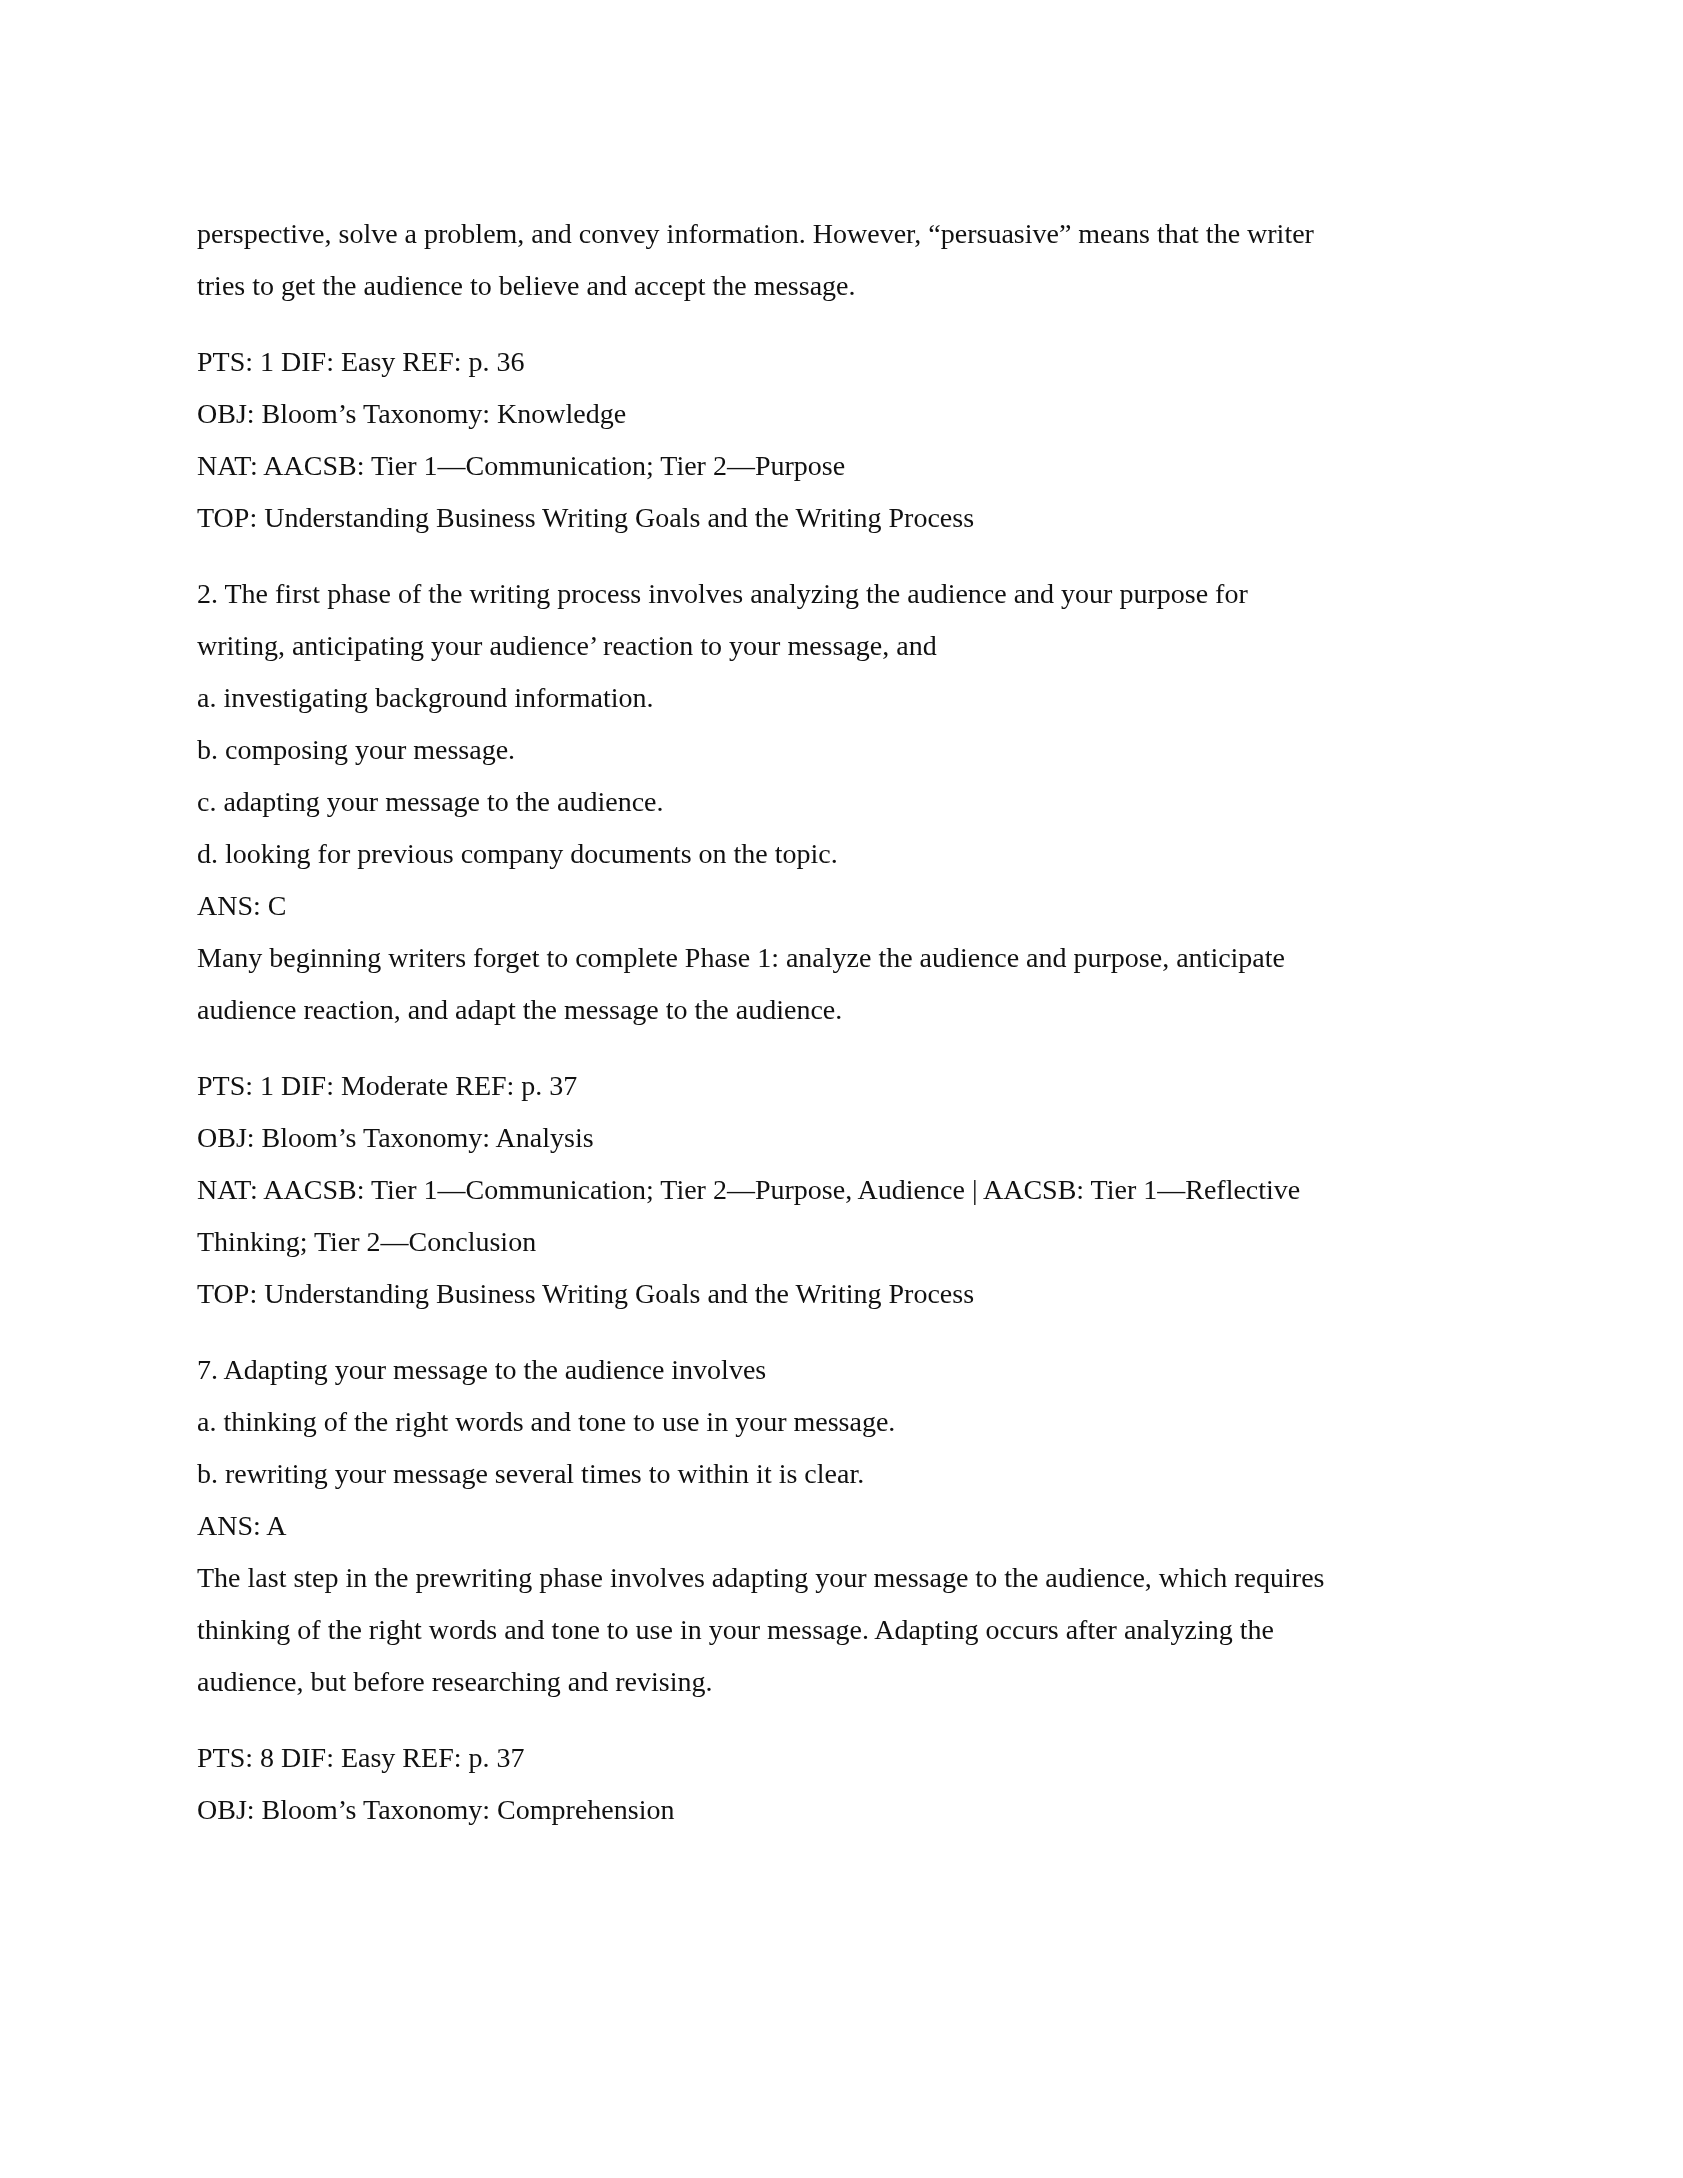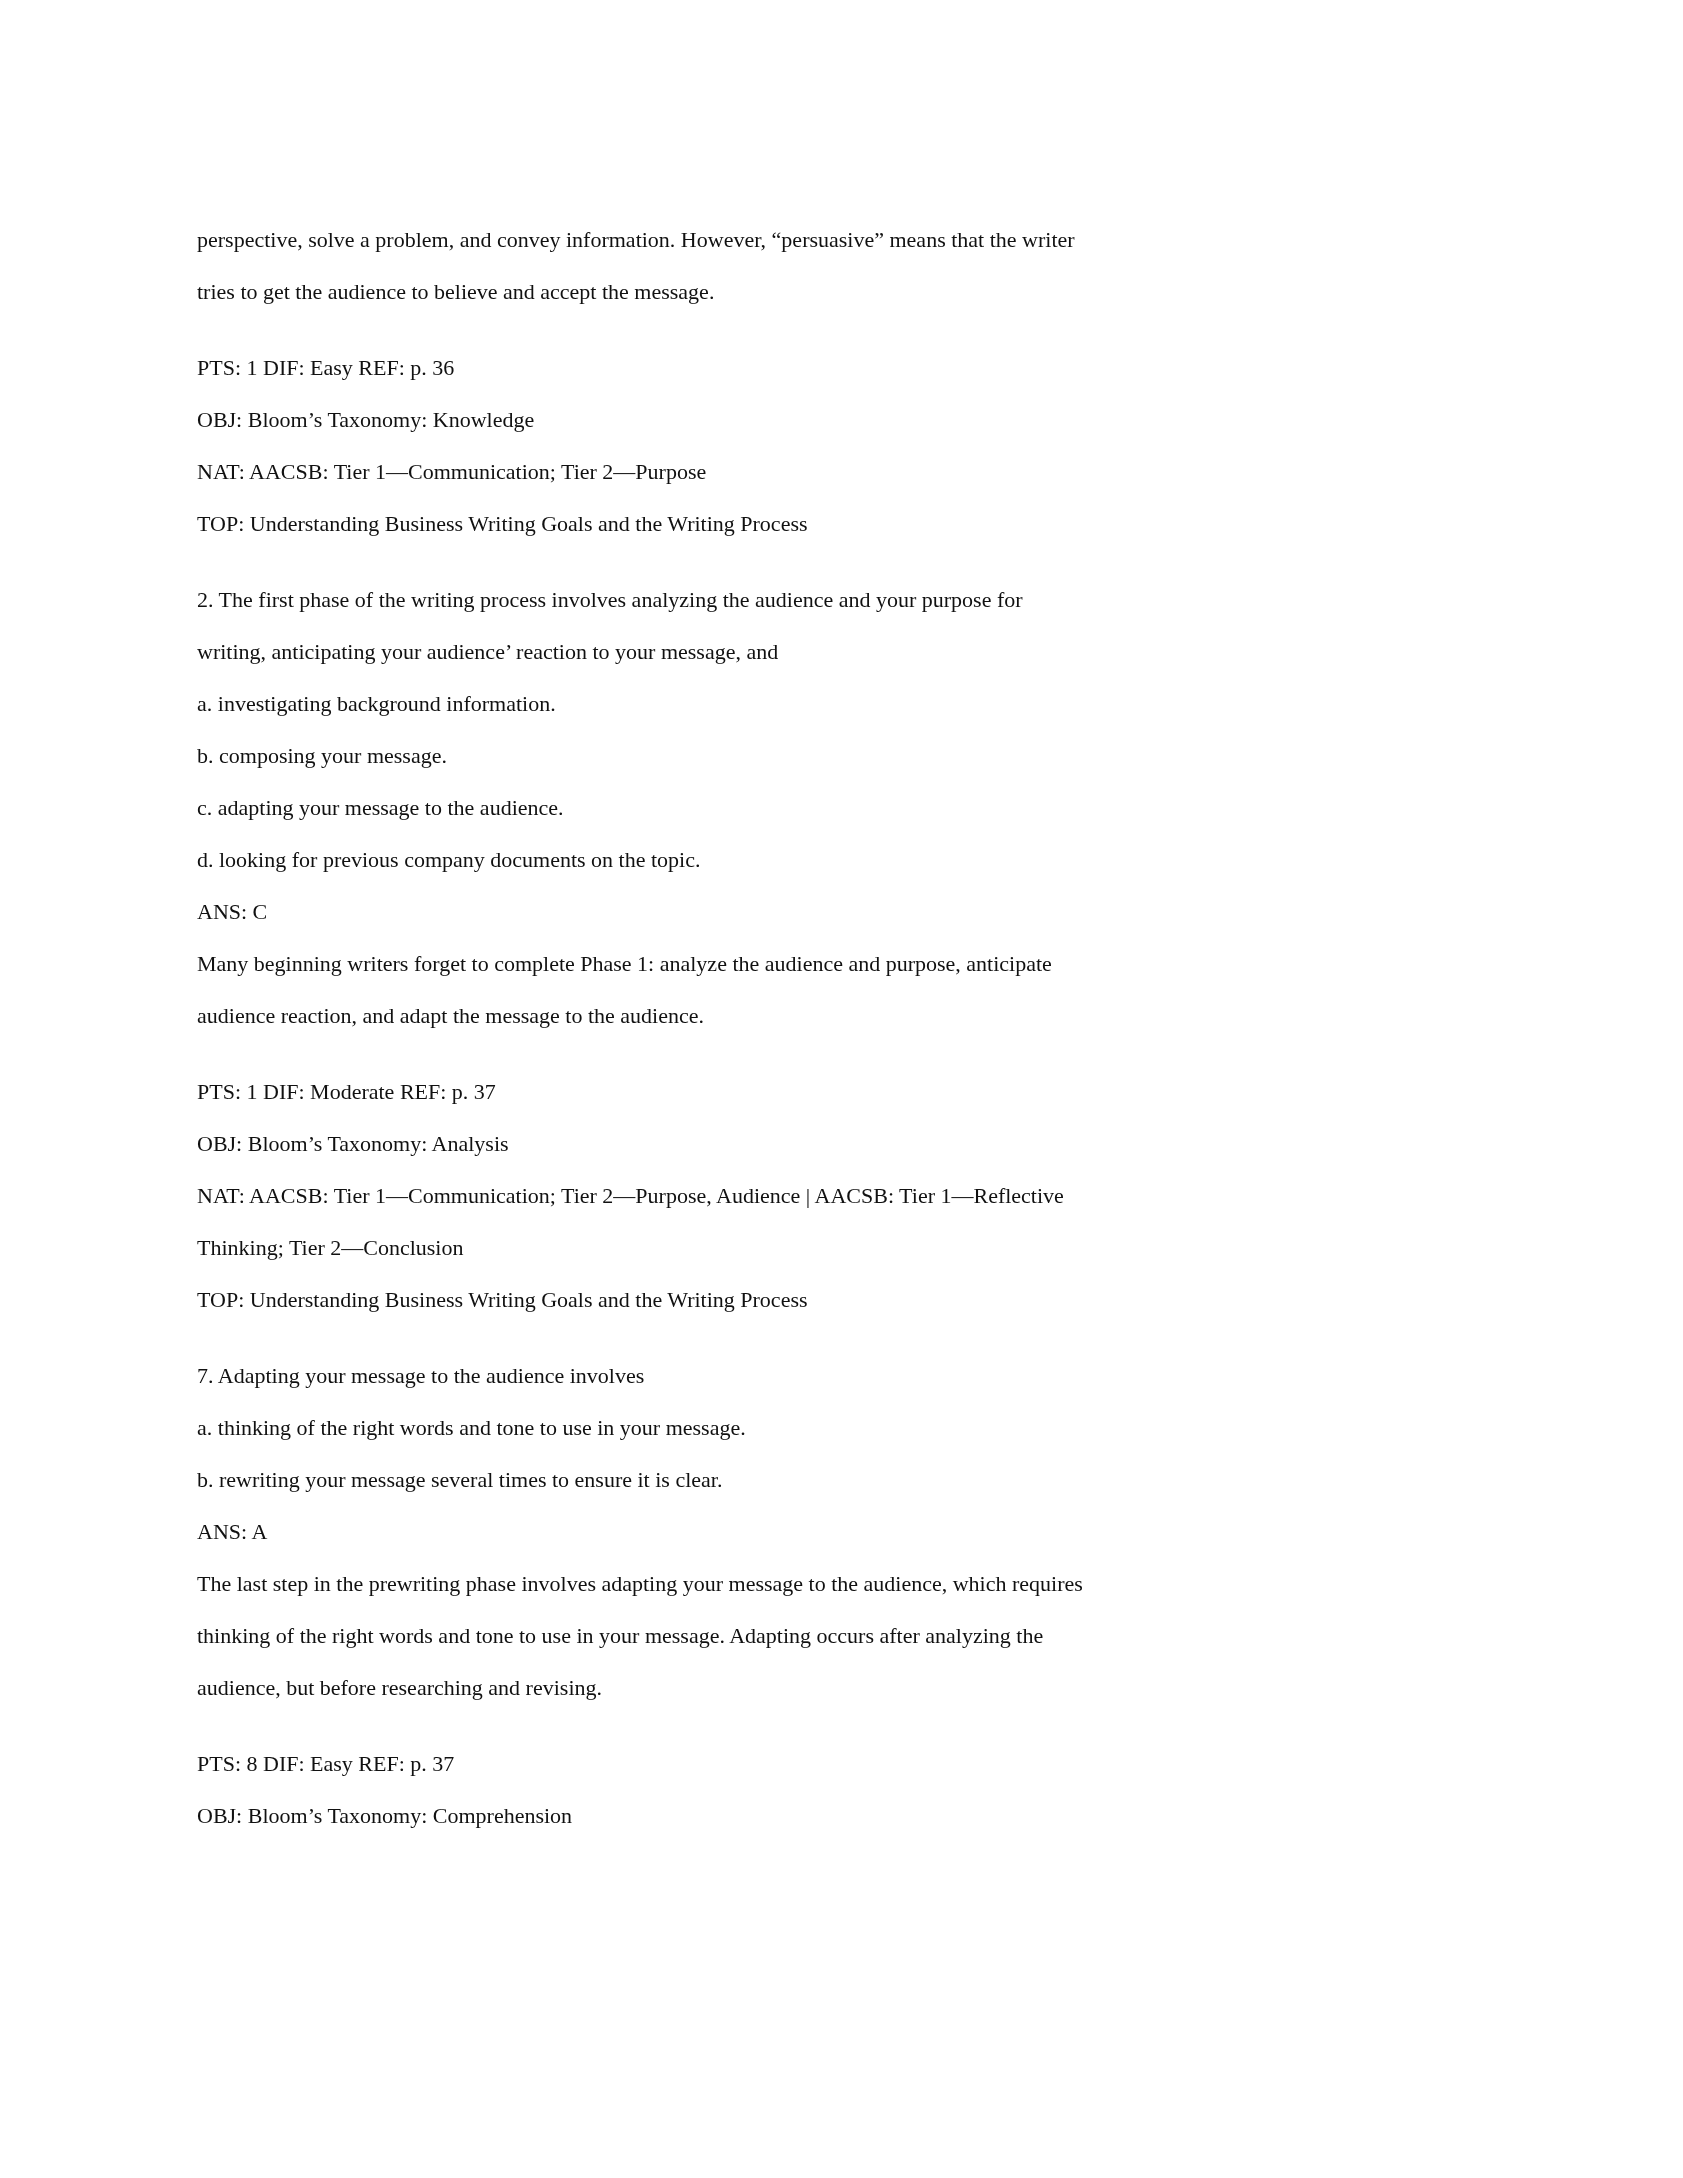--- a/index.html
+++ b/index.html
@@ -11,23 +11,23 @@
       width: 1683px;
       height: 2178px;
       position: relative;
       overflow: hidden;
       font-family: "Liberation Serif", "DejaVu Serif", serif;
       color: #111111;
     }
     .page {
       position: absolute;
       left: 197px;
-      top: 218px;
+      top: 212px;
       width: 1297px;
-      font-size: 22px;
+      font-size: 28px;
     }
     .line {
       height: 52px;
       line-height: 44px;
       white-space: nowrap;
     }
     .gap {
       height: 24px;
     }
   </style>
@@ -68,21 +68,21 @@
     <div class="line">OBJ: Bloom’s Taxonomy: Analysis</div>
     <div class="line">NAT: AACSB: Tier 1—Communication; Tier 2—Purpose, Audience | AACSB: Tier 1—Reflective</div>
     <div class="line">Thinking; Tier 2—Conclusion</div>
     <div class="line">TOP: Understanding Business Writing Goals and the Writing Process</div>
   </div>
   <div class="gap"></div>
 
   <div>
     <div class="line">7. Adapting your message to the audience involves</div>
     <div class="line">a. thinking of the right words and tone to use in your message.</div>
-    <div class="line">b. rewriting your message several times to ensure it is clear.</div>
+    <div class="line">b. rewriting your message several times to within it is clear.</div>
     <div class="line">ANS: A</div>
     <div class="line">The last step in the prewriting phase involves adapting your message to the audience, which requires</div>
     <div class="line">thinking of the right words and tone to use in your message. Adapting occurs after analyzing the</div>
     <div class="line">audience, but before researching and revising.</div>
   </div>
   <div class="gap"></div>
 
   <div>
     <div class="line">PTS: 8 DIF: Easy REF: p. 37</div>
     <div class="line">OBJ: Bloom’s Taxonomy: Comprehension</div>

